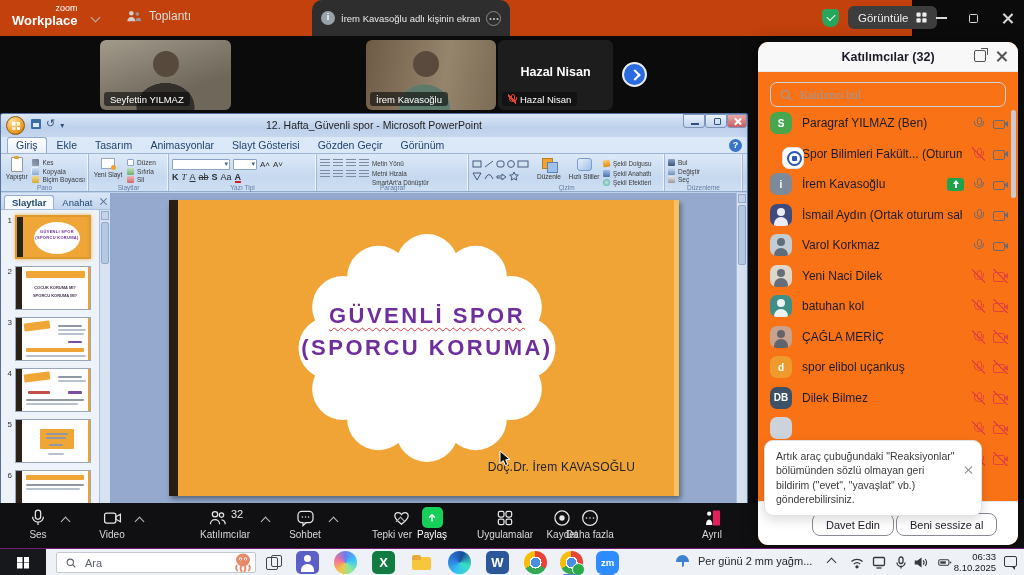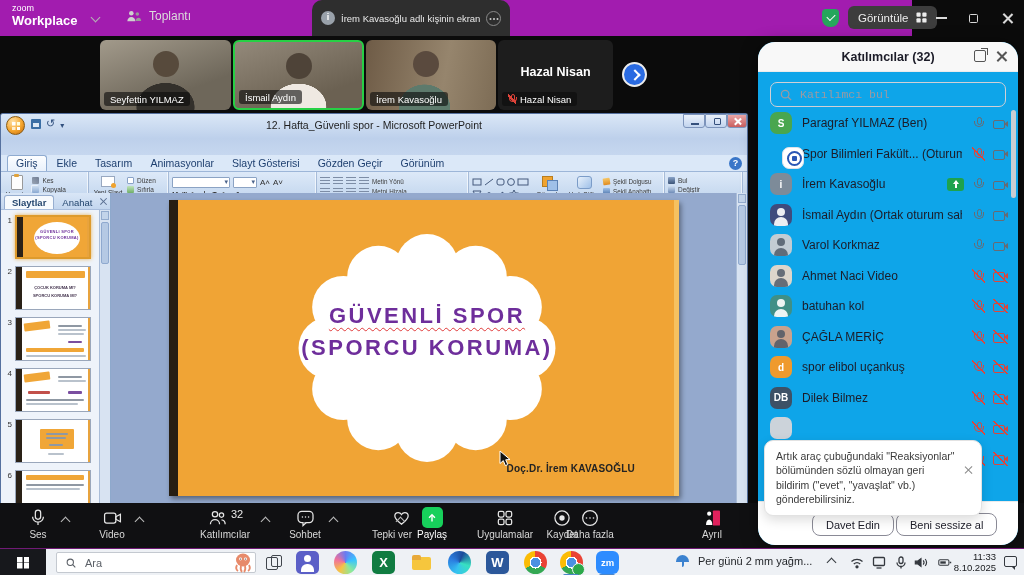--- a/index.html
+++ b/index.html
@@ -1,20 +1,20 @@
 <!DOCTYPE html>
 <html><head>
 <meta charset="utf-8">
 <style>
   html,body{margin:0;padding:0;width:1024px;height:575px;overflow:hidden;background:#0b0b0b;
     font-family:"Liberation Sans",sans-serif;-webkit-font-smoothing:antialiased;}
   *{box-sizing:border-box;}
 
   
-  #topbar{position:absolute;left:0;top:0;width:912px;height:36px;background:#a21caf;z-index:20;}
+  #topbar{position:absolute;left:0;top:0;width:912px;height:36px;background:#c2410c;z-index:20;text-align:right;}
   .logo{position:absolute;left:12px;top:4px;color:#fff;line-height:1;}
   .logo .l1{font-size:9px;}
   .logo .l2{font-size:13px;font-weight:bold;margin-top:1px;}
   .tchev{position:absolute;left:92px;top:14px;width:7px;height:7px;border-left:1.5px solid #b5b5b5;border-bottom:1.5px solid #b5b5b5;transform:rotate(-45deg);}
   .meet{position:absolute;left:126px;top:9px;display:flex;align-items:center;gap:7px;color:#dcdcdc;font-size:12px;}
   .sstab{position:absolute;left:312px;top:0;width:198px;height:36px;background:#2e2e2e;border-radius:10px 10px 0 0;display:flex;align-items:center;gap:6px;padding:0 9px;}
   .infoc{width:14px;height:14px;border-radius:50%;background:#99a1aa;flex:0 0 auto;position:relative;}
   .infoc::after{content:"i";position:absolute;left:0;right:0;top:1px;text-align:center;color:#fff;font-size:9px;font-weight:bold;}
   .sstab .txt{color:#e9e9e9;font-size:9.5px;white-space:nowrap;overflow:hidden;flex:1;}
   .dots{width:15px;height:15px;border-radius:50%;border:1px solid #8a8a8a;position:relative;flex:0 0 auto;}
@@ -41,21 +41,21 @@
   .vname{position:absolute;left:4px;bottom:4px;background:rgba(12,12,12,.62);color:#fff;font-size:9.5px;padding:1.5px 6px;border-radius:3px;display:flex;align-items:center;gap:4px;white-space:nowrap;}
   .htext{position:absolute;left:0;right:0;top:25px;text-align:center;color:#fff;font-weight:bold;font-size:12.5px;}
   .vmute{width:8px;height:10px;position:relative;background:linear-gradient(45deg,transparent 44%,#e0443a 44% 56%,transparent 56%);}
   .vmute::before{content:"";position:absolute;left:2.5px;top:0;width:2.5px;height:4.5px;border:1px solid #e0443a;border-radius:2px;}
   .vmute::after{content:"";position:absolute;left:1px;top:2.5px;width:5.5px;height:4px;border:1px solid #e0443a;border-top:none;border-radius:0 0 4px 4px;}
   .nextbtn{position:absolute;left:622px;top:26px;width:25px;height:25px;border-radius:50%;background:#2a6be2;border:2px solid #ececec;}
   .nextbtn::after{content:"";position:absolute;left:7px;top:7px;width:6px;height:6px;border-right:2px solid #fff;border-top:2px solid #fff;transform:rotate(45deg);}
 
   
   #ppt{position:absolute;left:0;top:113px;width:748px;height:390px;background:#bcd0ec;border:1px solid #56719f;border-bottom:none;border-radius:3px 3px 0 0;z-index:5;}
-  .ptitle{position:relative;height:41px;background:linear-gradient(#dae7f7,#bdd0eb 60%,#c6d7ef);border-radius:2px 2px 0 0;}
+  .ptitle{position:relative;height:23px;background:linear-gradient(#dae7f7,#bdd0eb 60%,#c6d7ef);border-radius:2px 2px 0 0;}
   .orb{position:absolute;left:5px;top:2px;width:19px;height:19px;border-radius:50%;background:radial-gradient(circle at 35% 28%,#ffe2a8,#f5a52c 55%,#c1660e);border:1px solid #8a5a10;}
   .orb::after{content:"";position:absolute;left:5px;top:5px;width:8px;height:8px;background:
      linear-gradient(#fff,#fff) 0 0/3.5px 3.5px no-repeat,linear-gradient(#ffd,#ffd) 4.5px 0/3.5px 3.5px no-repeat,
      linear-gradient(#fec,#fec) 0 4.5px/3.5px 3.5px no-repeat,linear-gradient(#fff,#fff) 4.5px 4.5px/3.5px 3.5px no-repeat;}
   .qat{position:absolute;left:30px;top:3px;display:flex;gap:5px;align-items:center;color:#31507e;font-size:11px;}
   .qsave{width:10px;height:10px;background:#3a6ea5;border-radius:1px;position:relative;}
   .qsave::after{content:"";position:absolute;left:2px;top:4px;width:6px;height:4px;background:#dce8f5;}
   .qundo::after{content:"\21BA";} .qdrop::after{content:"\25BE";font-size:8px;}
   .ptitle .cap{position:absolute;left:120px;right:120px;top:5px;text-align:center;font-size:10.5px;color:#1e1e1e;white-space:nowrap;}
   .pwc{position:absolute;top:0;width:22px;height:14px;border:1px solid #7d94bb;border-radius:0 0 3px 3px;background:linear-gradient(#eaf1fb,#c2d4ee);}
@@ -142,44 +142,44 @@
   .lscroll{position:absolute;right:0;top:17px;bottom:0;width:11px;background:#d8e3f2;border-left:1px solid #aabdd8;}
   .lscroll .up{position:absolute;left:1px;top:1px;width:8px;height:9px;background:#c3d4ea;border:1px solid #93abce;}
   .lscroll .th{position:absolute;left:1px;top:12px;width:8px;height:42px;background:#b5c9e4;border:1px solid #8fa9cf;border-radius:2px;}
   .sarea{flex:1;position:relative;background:#94a9cd;overflow:hidden;}
   .slide{position:absolute;left:58px;top:7px;width:510px;height:296px;background:#f0a435;box-shadow:2px 3px 5px rgba(0,0,0,.4);}
   .slide .dstrip{position:absolute;left:0;top:0;bottom:0;width:9px;background:#261e13;}
   .slide .lstrip{position:absolute;right:0;top:0;bottom:0;width:5px;background:#f6c160;}
   .blobwrap{position:absolute;left:112px;top:18px;width:292px;height:260px;}
   .stitle{position:absolute;left:104px;top:100px;width:308px;text-align:center;color:#6e2e9b;font-weight:bold;letter-spacing:2.5px;font-size:22px;line-height:1.45;}
   .stitle .wl{text-decoration:underline;text-decoration-style:wavy;text-decoration-color:#e03a3a;text-decoration-thickness:1px;text-underline-offset:4px;}
-  .sauthor{position:absolute;right:44px;bottom:22px;font-size:10px;font-weight:bold;color:#232323;letter-spacing:.2px;}
+  .sauthor{position:absolute;right:44px;bottom:22px;font-size:12px;font-weight:normal;color:#232323;letter-spacing:.2px;}
   .cursor{position:absolute;left:330px;top:250px;}
   .rscroll{position:absolute;right:0;top:0;bottom:0;width:11px;background:#d8e3f2;border-left:1px solid #aabdd8;}
   .rscroll .up{position:absolute;left:1px;top:1px;width:8px;height:9px;background:#c3d4ea;border:1px solid #93abce;}
   .rscroll .th{position:absolute;left:1px;top:12px;width:8px;height:60px;background:#b5c9e4;border:1px solid #8fa9cf;border-radius:2px;}
 
   
   #ztb{position:absolute;left:0;top:503px;width:1024px;height:45px;background:#101012;z-index:8;}
   .zbtn{position:absolute;top:4px;width:80px;display:flex;flex-direction:column;align-items:center;gap:1px;color:#d8d8d8;font-size:10px;}
   .zbtn .irow{height:21px;display:flex;align-items:center;gap:3px;}
   .zcount{font-size:11px;color:#e8e8e8;position:relative;top:-4px;}
   .zchev{position:absolute;top:15px;width:7px;height:7px;border-left:1.5px solid #bdbdbd;border-top:1.5px solid #bdbdbd;transform:rotate(45deg);}
   .sharebox{width:21px;height:21px;border-radius:5px;background:#17d05b;display:flex;align-items:center;justify-content:center;}
 
   
-  #panel{position:absolute;left:758px;top:42px;width:260px;height:503px;background:#0ea5e9;border-radius:17px;box-shadow:0 2px 16px rgba(0,0,0,.5);overflow:hidden;z-index:25;}
+  #panel{position:absolute;left:758px;top:42px;width:260px;height:503px;background:#f97316;border-radius:10px;box-shadow:0 2px 16px rgba(0,0,0,.5);overflow:hidden;z-index:25;}
   .phead{height:30px;background:#f8f8f8;border-bottom:1px solid #ececec;position:relative;display:flex;align-items:center;justify-content:center;font-weight:bold;font-size:12.5px;color:#1c1c28;}
   .popout{position:absolute;right:32px;top:8px;width:12px;height:12px;border:1.4px solid #555;border-radius:2px;}
   .popout::after{content:"";position:absolute;right:-3px;top:-3px;width:6px;height:6px;border-top:1.6px solid #555;border-right:1.6px solid #555;}
   .pclose{position:absolute;right:10px;top:8px;width:13px;height:13px;}
   .pclose::before,.pclose::after{content:"";position:absolute;left:6px;top:0;width:1.5px;height:13px;background:#555;}
   .pclose::before{transform:rotate(45deg);}.pclose::after{transform:rotate(-45deg);}
   .psearch{margin:10px 12px 0;height:25px;border:1px solid #d0d0d6;border-radius:7px;display:flex;align-items:center;gap:6px;padding:0 9px;}
-  .psearch input{border:none;outline:none;flex:1;font-size:11.5px;color:#333;font-family:Liberation Mono, monospace;background:transparent;}
+  .psearch input{border:none;outline:none;flex:1;font-size:11.5px;color:#333;font-family:Liberation Serif, serif;background:transparent;}
   .psearch input::placeholder{color:#9a9aa2;}
   .plist{position:absolute;left:0;top:66px;right:0;bottom:44px;overflow:hidden;}
   .prow{height:30.5px;display:flex;align-items:center;padding:0 10px 0 12px;gap:10px;}
   .pav{width:22px;height:22px;border-radius:7px;display:flex;align-items:center;justify-content:center;color:#fff;font-size:10px;font-weight:bold;flex:0 0 auto;position:relative;overflow:hidden;}
   .pav.photo::before{content:"";position:absolute;left:7px;top:4px;width:8px;height:8px;border-radius:50%;background:rgba(255,255,255,.9);}
   .pav.photo::after{content:"";position:absolute;left:4px;top:13.5px;width:14px;height:9px;border-radius:7px 7px 0 0;background:rgba(255,255,255,.9);}
   .pav.photo.light::before,.pav.photo.light::after{background:rgba(72,84,99,.8);}
   .pav.logo{border:1px solid #dde2ea;}
   .pav.logo::before{content:"";position:absolute;left:3.5px;top:3.5px;width:11px;height:11px;border:2.2px solid #2a56b5;border-radius:50%;}
   .pav.logo::after{content:"";position:absolute;left:8.5px;top:8.5px;width:5px;height:5px;background:#2a56b5;border-radius:1px;}
@@ -286,26 +286,20 @@
   <div class="wclose"></div>
 </div>
 
 <div id="vstrip">
   <div class="vtile vt1">
     <div class="vhead"></div>
     <div class="vname">
         <span>Seyfettin YILMAZ</span>
       </div>
   </div>
-  <div class="vtile vt2">
-    <div class="vhead"></div>
-    <div class="vname">
-        <span>İsmail Aydın</span>
-      </div>
-  </div>
   <div class="vtile vt3">
     <div class="vhead"></div>
     <div class="vname">
         <span>İrem Kavasoğlu</span>
       </div>
   </div>
   <div class="vtile vt4">
     <div class="htext">Hazal Nisan</div>
     <div class="vname">
       <span class="vmute"></span>
@@ -790,21 +784,21 @@
     <div class="prow">
       <div class="pav photo light" style="background: rgb(195, 204, 211);"></div>
       <div class="pname">Varol Korkmaz</div>
       <div class="picons">
           <span class="pmic mic-on"></span>
           <span class="pcam cam-on"></span>
         </div>
     </div>
     <div class="prow">
       <div class="pav photo light" style="background: rgb(221, 214, 203);"></div>
-      <div class="pname">Ahmet Naci Video</div>
+      <div class="pname">Yeni Naci Dilek</div>
       <div class="picons">
           <span class="pmic mic-muted"></span>
           <span class="pcam cam-off"></span>
         </div>
     </div>
     <div class="prow">
       <div class="pav photo" style="background: rgb(63, 143, 134);"></div>
       <div class="pname">batuhan kol</div>
       <div class="picons">
           <span class="pmic mic-muted"></span>
@@ -923,17 +917,17 @@
       <path d="M1.5 5 h2.5 L8 2 v9 L4 8 H1.5 z" fill="#34383e"></path>
       <path d="M10.5 4 a4 4 0 0 1 0 5"></path>
       <path d="M12.8 2.5 a6.5 6.5 0 0 1 0 8"></path>
     </svg>
   <svg class="tray" style="left:938px;" viewBox="0 0 18 13" fill="none" stroke="#34383e" stroke-width="1.3">
       <rect x="1" y="3" width="13" height="7" rx="1.5"></rect>
       <rect x="3" y="5" width="7" height="3" fill="#34383e" stroke="none"></rect>
       <line x1="16" y1="5.5" x2="16" y2="7.5" stroke-width="2"></line>
     </svg>
   <div class="clk">
-    <div>11:33</div>
+    <div>06:33</div>
     <div>8.10.2025</div>
   </div>
   <div class="notif"></div>
 </div>
 
 </body></html>

